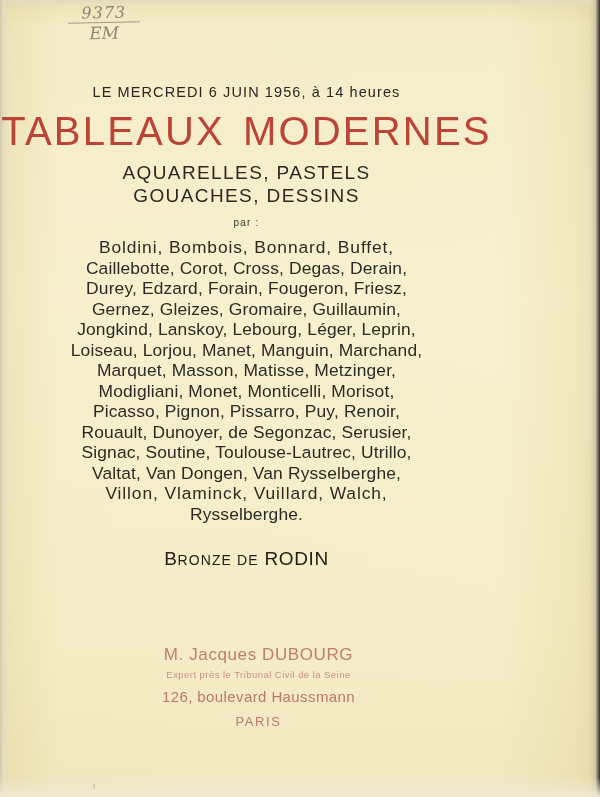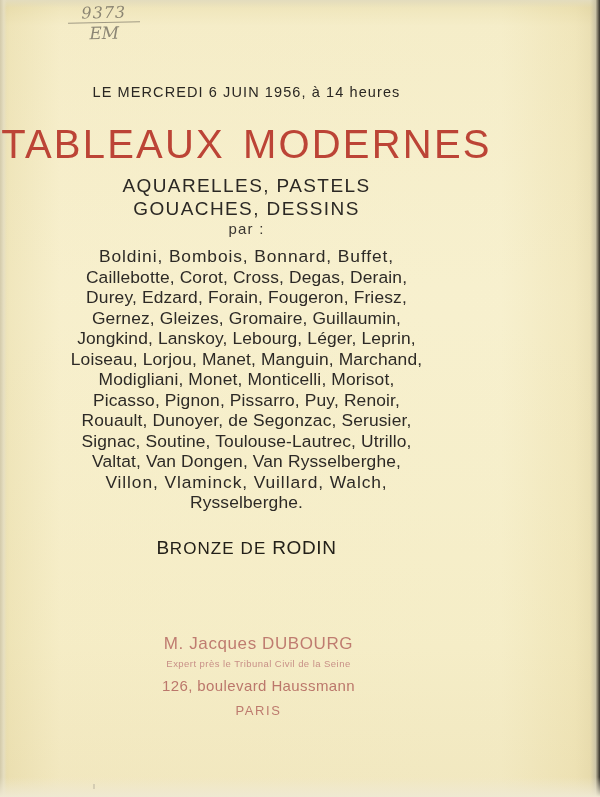--- a/index.html
+++ b/index.html
@@ -93,40 +93,41 @@
   .date-line {
     margin-top: 84px;
     font-size: 14.5px;
     letter-spacing: 1.1px;
     color: #2a2723;
     font-weight: 400;
     white-space: nowrap;
   }
 
   .main-title {
-    margin-top: 22px;
+    margin-top: 9px;
     font-size: 40px;
     letter-spacing: 2.2px;
     color: #bc4436;
     font-weight: 400;
     white-space: nowrap;
   }
   .main-title .gap { display: inline-block; width: 18px; }
 
   .subtitle {
     margin-top: 7px;
     font-size: 19px;
     letter-spacing: 1.4px;
     color: #2b2824;
     line-height: 23px;
     font-weight: 400;
   }
 
   .par-line {
-    font-size: 15px;
+    margin-top: 10px;
+    font-size: 10px;
     letter-spacing: 1.2px;
     color: #3a3631;
   }
 
   .artist-list {
     margin-top: 9px;
     font-size: 17.4px;
     line-height: 20.5px;
     color: #2d2a26;
     letter-spacing: 0.15px;
@@ -135,21 +136,21 @@
   .artist-list .line { white-space: nowrap; }
   .artist-list .line.loose { letter-spacing: 0.9px; }
 
   .bronze {
     margin-top: 24px;
     color: #232019;
     font-weight: 400;
     white-space: nowrap;
   }
   .bronze .b-big { font-size: 19px; letter-spacing: 0.6px; }
-  .bronze .b-small { font-size: 17px; letter-spacing: 1.1px; }
+  .bronze .b-small { font-size: 14px; letter-spacing: 1.1px; }
 
   .publisher {
     margin-top: 75px;
     color: #c07f74;
     font-weight: 400;
     padding-left: 24px;
   }
   .pub-name {
     font-size: 17px;
     letter-spacing: 0.6px;
@@ -216,20 +217,21 @@
 
     <div class="par-line">par :</div>
 
     <div class="artist-list">
       <div class="line loose">Boldini, Bombois, Bonnard, Buffet,</div>
       <div class="line">Caillebotte, Corot, Cross, Degas, Derain,</div>
       <div class="line">Durey, Edzard, Forain, Fougeron, Friesz,</div>
       <div class="line">Gernez, Gleizes, Gromaire, Guillaumin,</div>
       <div class="line">Jongkind, Lanskoy, Lebourg, Léger, Leprin,</div>
       <div class="line">Loiseau, Lorjou, Manet, Manguin, Marchand,</div>
+      <div class="line">Marquet, Masson, Matisse, Metzinger,</div>
       <div class="line">Modigliani, Monet, Monticelli, Morisot,</div>
       <div class="line">Picasso, Pignon, Pissarro, Puy, Renoir,</div>
       <div class="line">Rouault, Dunoyer, de Segonzac, Serusier,</div>
       <div class="line">Signac, Soutine, Toulouse-Lautrec, Utrillo,</div>
       <div class="line">Valtat, Van Dongen, Van Rysselberghe,</div>
       <div class="line loose">Villon, Vlaminck, Vuillard, Walch,</div>
       <div class="line">Rysselberghe.</div>
     </div>
 
     <div class="bronze">

